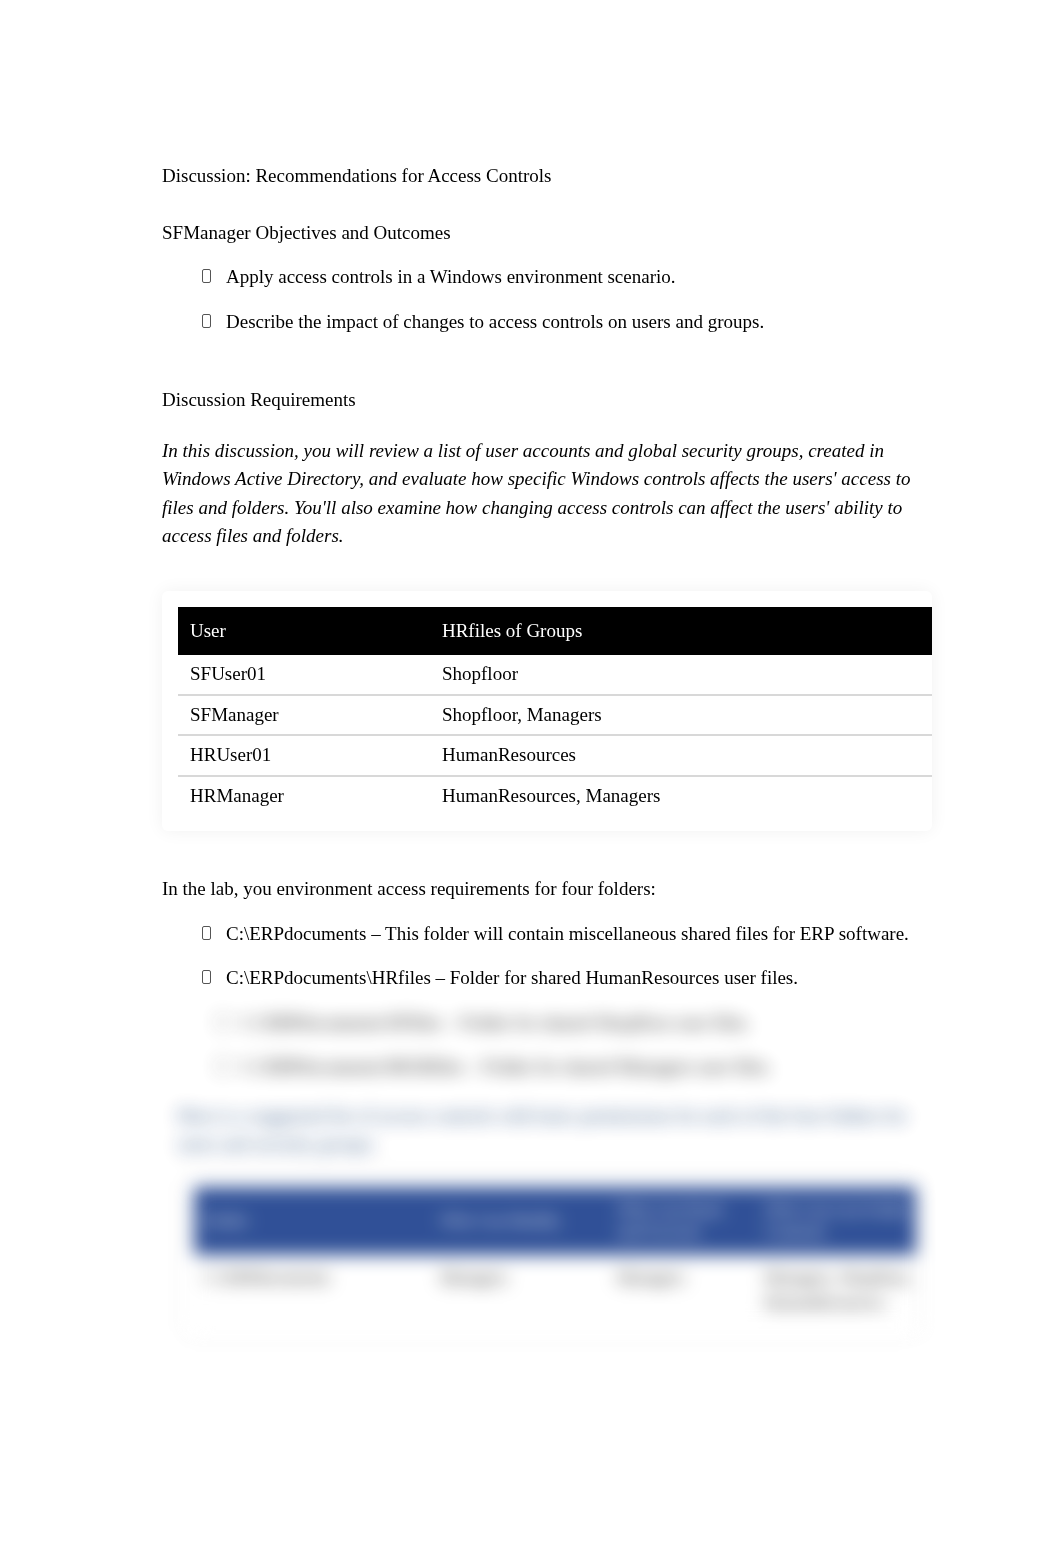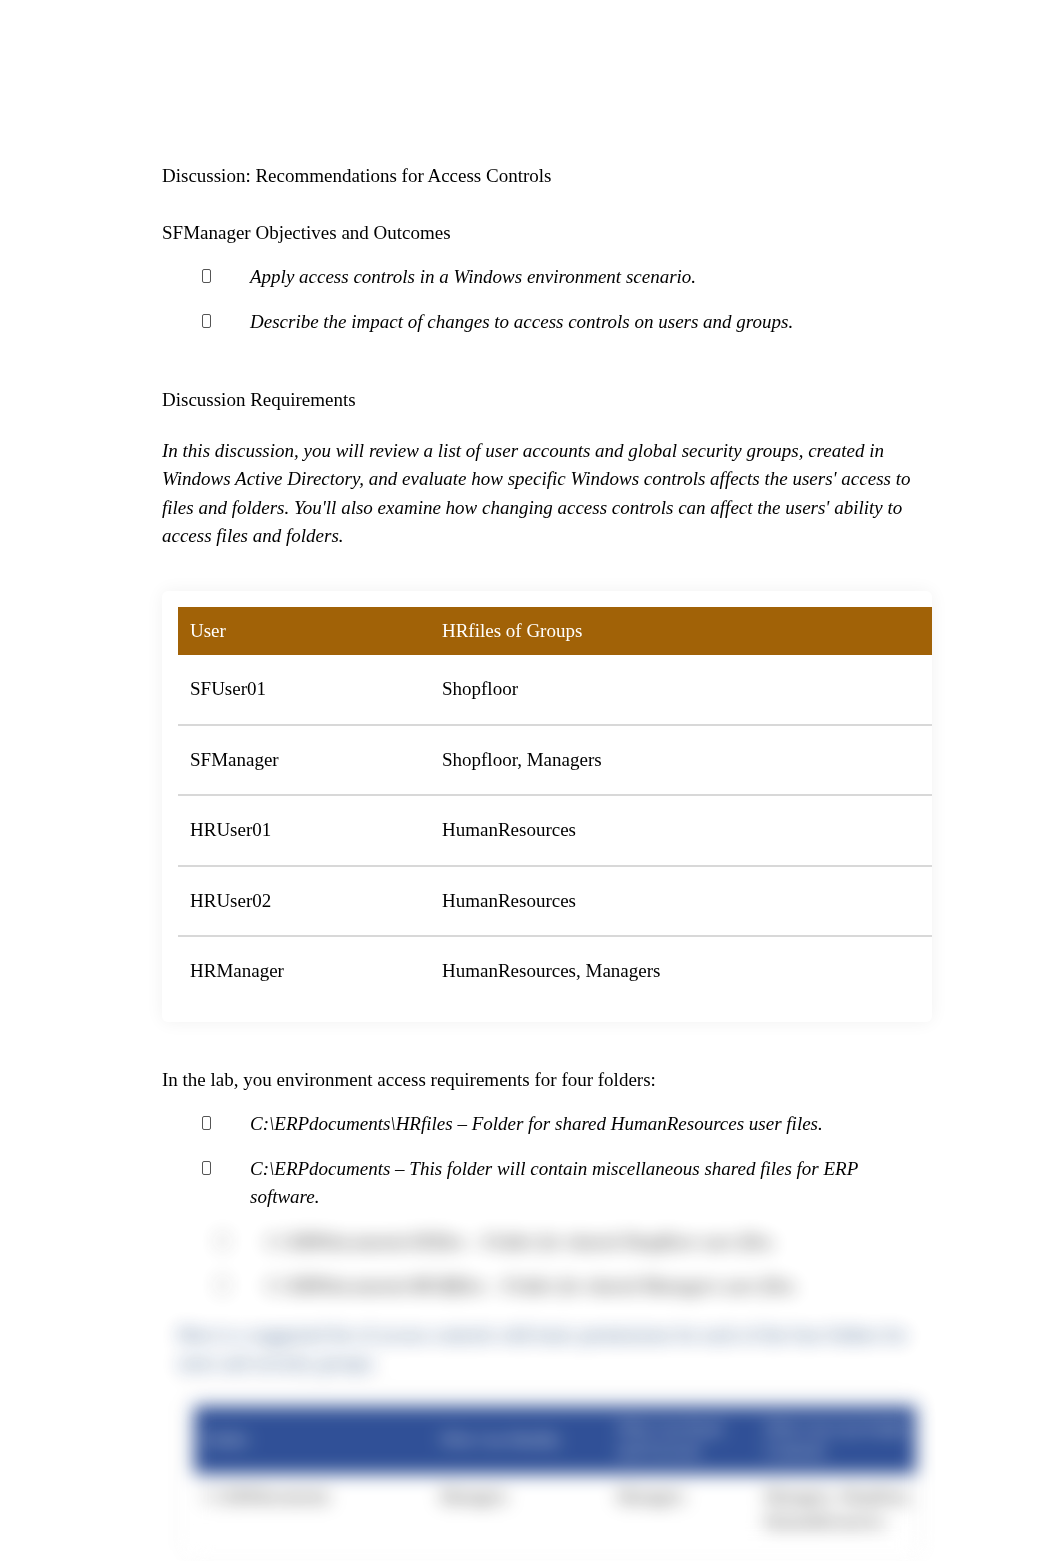--- a/index.html
+++ b/index.html
@@ -23,23 +23,22 @@
     .section-gap {
       margin-top: 28px;
     }
     .bullet-list {
       list-style: none;
       padding-left: 24px;
       margin-top: 10px;
     }
     .bullet-list li {
       position: relative;
-      padding-left: 48px;
+      padding-left: 24px;
       margin-bottom: 14px;
-      font-style: italic;
     }
     .bullet-list li::before {
       content: "";
       position: absolute;
       left: 0;
       top: 6px;
       width: 7px;
       height: 12px;
       border: 1.5px solid #555;
       border-radius: 2px;
@@ -53,29 +52,29 @@
       border-radius: 6px;
       overflow: hidden;
       box-shadow: 0 0 18px rgba(0,0,0,0.06);
     }
     table {
       width: 100%;
       border-collapse: collapse;
       background: #ffffff;
     }
     thead th {
-      background: #a16207;
+      background: #000000;
       color: #ffffff;
       font-weight: normal;
       text-align: left;
       padding: 10px 12px;
       font-size: 19px;
     }
     tbody td {
-      padding: 20px 12px;
+      padding: 5px 12px;
       border-top: 2px solid #d8d8d8;
       font-size: 19px;
       color: #000;
     }
     tbody tr:first-child td {
       border-top: none;
     }
     .after-table {
       margin-top: 44px;
     }
@@ -146,36 +145,32 @@
       </tr>
       <tr>
         <td>SFManager</td>
         <td>Shopfloor, Managers</td>
       </tr>
       <tr>
         <td>HRUser01</td>
         <td>HumanResources</td>
       </tr>
       <tr>
-        <td>HRUser02</td>
-        <td>HumanResources</td>
-      </tr>
-      <tr>
         <td>HRManager</td>
         <td>HumanResources, Managers</td>
       </tr>
     </tbody>
   </table>
 </div>
 
 <p class="after-table">In the lab, you environment access requirements for four folders:</p>
 
 <ul class="bullet-list">
+  <li>C:\ERPdocuments – This folder will contain miscellaneous shared files for ERP software.</li>
   <li>C:\ERPdocuments\HRfiles – Folder for shared HumanResources user files.</li>
-  <li>C:\ERPdocuments – This folder will contain miscellaneous shared files for ERP software.</li>
 </ul>
 
 <div class="blur-area">
   <ul class="bullet-list">
     <li>C:\ERPdocuments\SFfiles – Folder for shared Shopfloor user files.</li>
     <li>C:\ERPdocuments\MGRfiles – Folder for shared Managers user files.</li>
   </ul>
 
   <p class="blur-para">Here is a suggested list of access controls with basic permissions for each of the four folders for users and security groups:</p>
 

